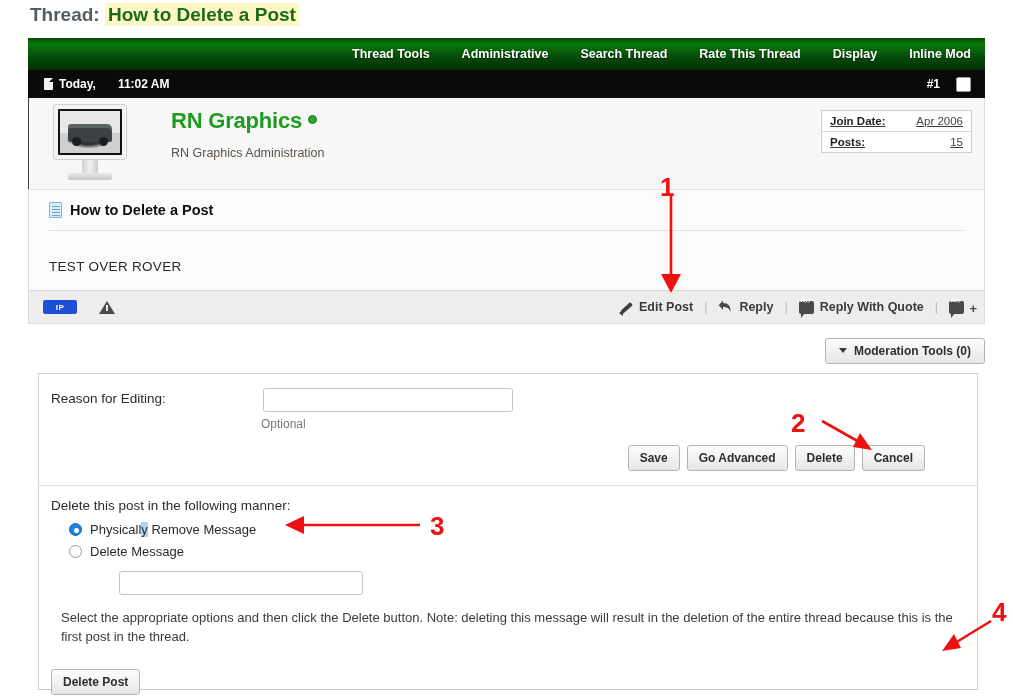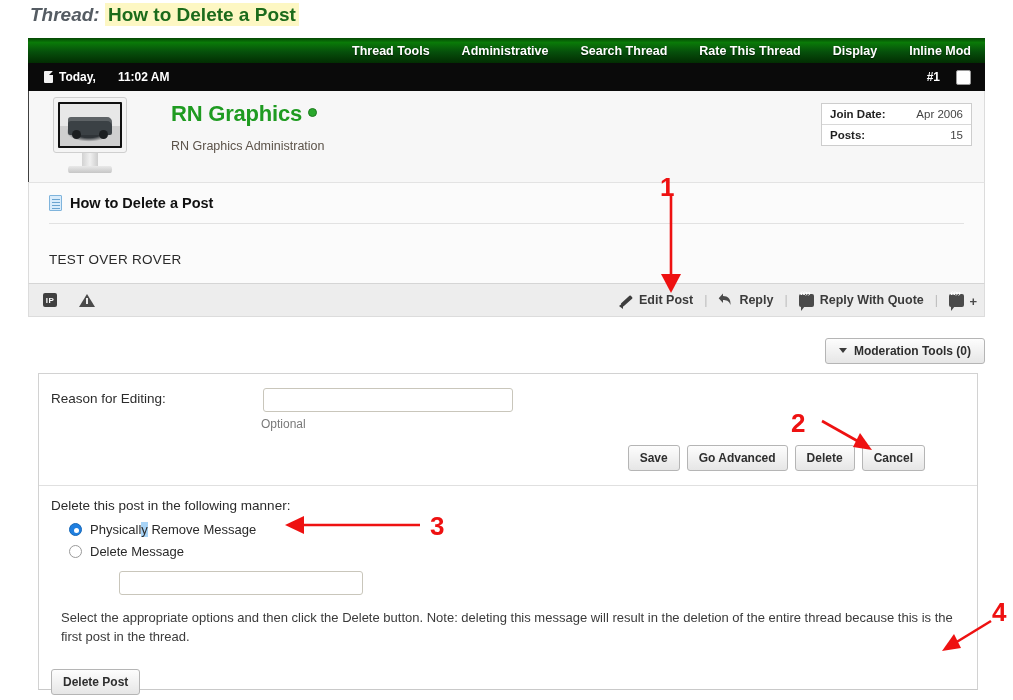--- a/index.html
+++ b/index.html
@@ -15,37 +15,37 @@
     background: #ffffff;
   }
 
   
   .thread-heading {
     position: absolute;
     left: 30px; top: 4px;
     font-size: 19px; font-weight: bold;
     white-space: nowrap;
   }
-  .thread-heading .label { color: #555c63; font-style: italic; }
+  .thread-heading .label { color: #555c63; }
   .thread-heading .title {
     color: #1b6b1b;
     background: #fdf7c3;
     padding: 1px 3px;
   }
 
   
   .forum-panel {
     position: absolute;
     left: 28px; top: 38px;
     width: 957px;
   }
 
   
   .navbar {
-    height: 25px;
+    height: 32px;
     background: linear-gradient(to bottom, #054704 0%, #0a7a08 18%, #06500b 55%, #022d02 100%);
     display: flex;
     align-items: center;
     justify-content: flex-end;
     padding-right: 14px;
   }
   .navbar .navitem {
     color: #ffffff;
     font-size: 12.5px;
     font-weight: bold;
@@ -182,20 +182,21 @@
     width: 151px;
     border: 1px solid #cdcdcd;
     background: #ffffff;
     font-size: 11.5px;
   }
   .userinfo .uirow {
     display: flex;
     justify-content: space-between;
     padding: 4px 8px;
     color: #3a3a3a;
+    text-decoration: underline;
   }
   .userinfo .uirow + .uirow { border-top: 1px solid #d8d8d8; }
   .userinfo .k { font-weight: bold; color: #1f1f1f; }
   .userinfo .v { color: #444; }
 
   
   .post-body {
     background: #fbfbfb;
     border-left: 1px solid #dcdcdc;
     border-right: 1px solid #dcdcdc;
@@ -238,22 +239,22 @@
     border: 1px solid #dcdcdc;
     border-top: 1px solid #d5d5d5;
     display: flex;
     align-items: center;
     padding: 0 14px 0 14px;
     font-size: 12.5px;
     font-weight: bold;
     color: #3b3b3b;
   }
   .ip-badge {
-    width: 14px; height: 14px;
-    background: #404040;
+    width: 34px; height: 14px;
+    background: #1d4ed8;
     color: #fff;
     font-size: 8px;
     font-weight: bold;
     border-radius: 2px;
     display: flex; align-items: center; justify-content: center;
     letter-spacing: .5px;
     cursor: pointer;
   }
   .warn-icon {
     margin-left: 22px;

